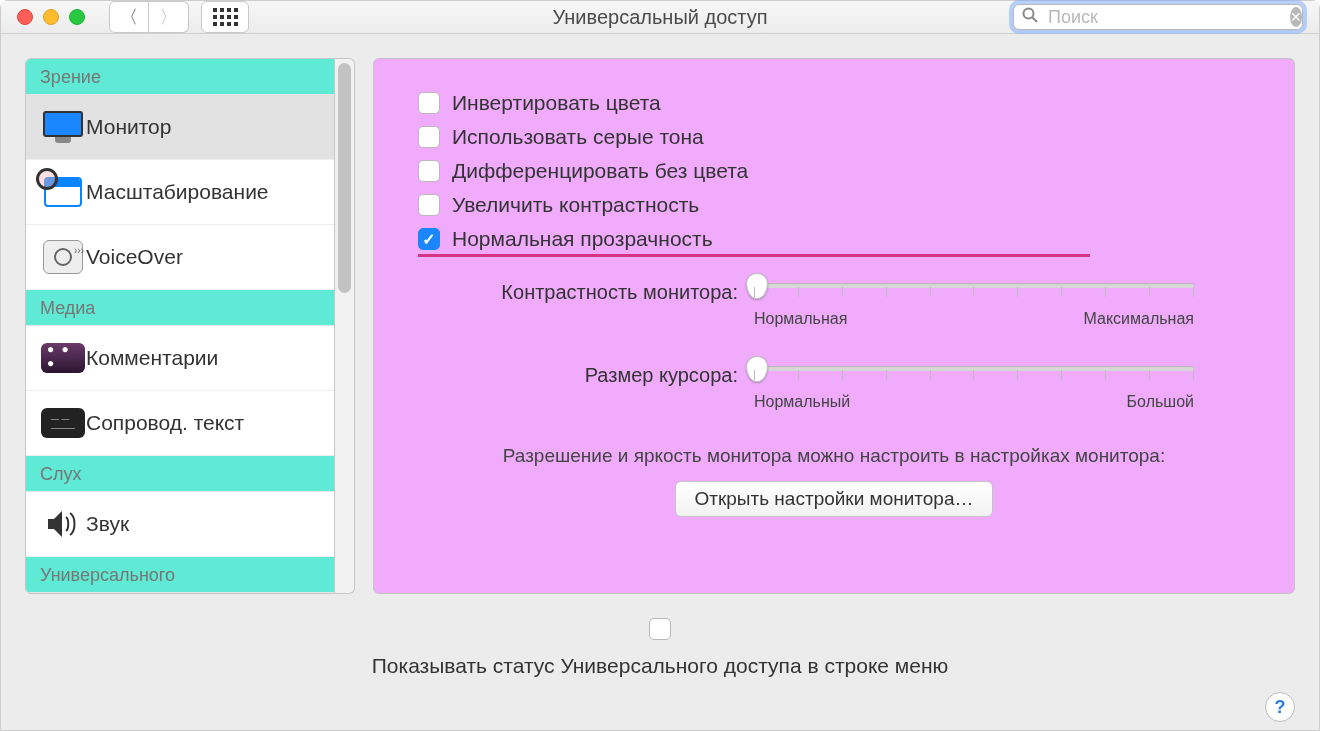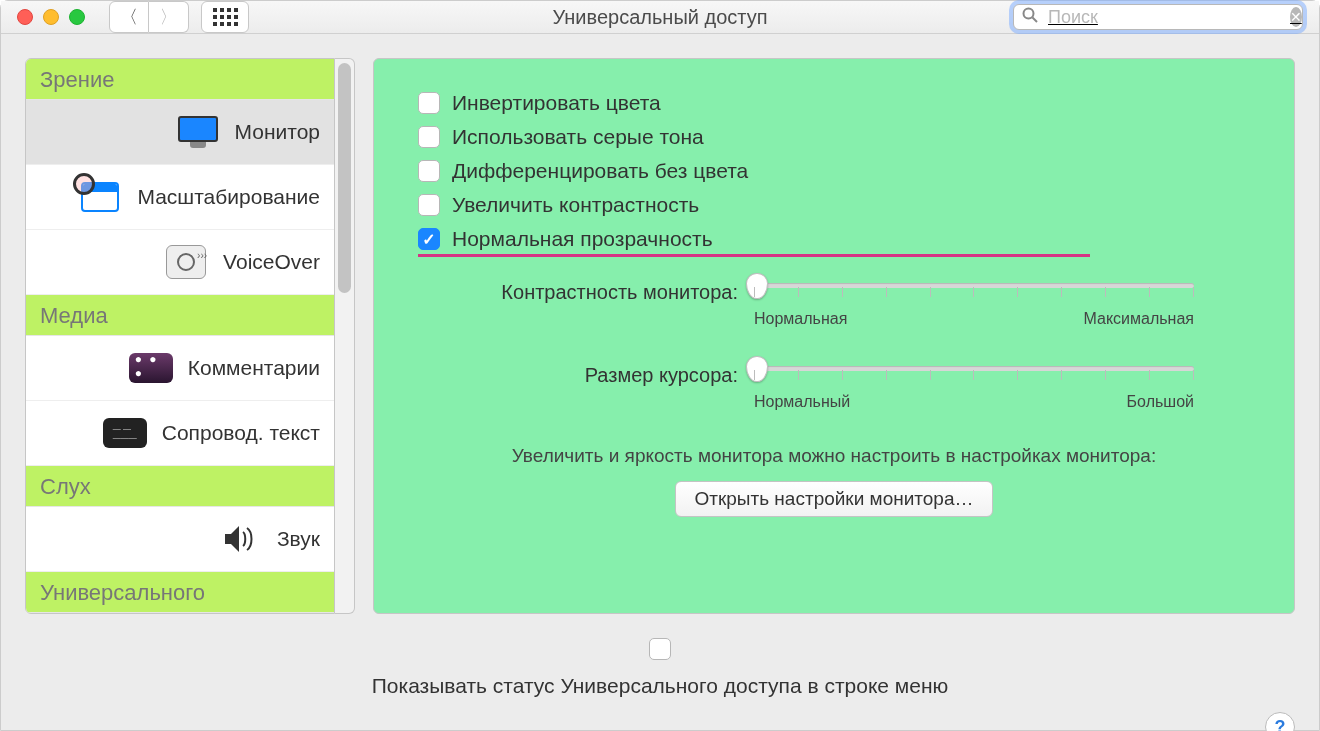--- a/index.html
+++ b/index.html
@@ -72,21 +72,20 @@
     width: 290px;
     height: 17px;
     background: #fff;
     border: 1px solid #b8b8b8;
     border-radius: 6px;
     box-shadow: 0 0 0 4px rgba(120,170,255,0.5);
     display: flex;
     align-items: center;
     padding: 12px 8px;
     gap: 8px;
-    text-decoration: underline;
   }
   .search-wrap .mag { color:#888; font-size:18px; }
   .search-wrap input {
     flex: 1;
     border: none;
     outline: none;
     font-size: 18px;
     color:#444;
   }
   .search-wrap input::placeholder { color: #b8b8b8; }
@@ -125,35 +124,33 @@
   }
   .scroll-thumb {
     position: absolute;
     top: 4px; left: 3px; right: 3px;
     height: 230px;
     background: #c3c3c3;
     border-radius: 8px;
   }
   .sidebar { border-radius: 6px 0 0 6px; }
   .section-h {
-    font-size: 22px;
+    font-size: 18px;
     color: #777;
     padding: 8px 14px 6px;
     border-bottom: 1px solid #e6e6e6;
-    background: #bef264;
+    background: #5eead4;
   }
   .item {
     display: flex;
     align-items: center;
-    gap: 14px;
     padding: 12px 14px;
     font-size: 21px;
     color: #333;
     border-bottom: 1px solid #eee;
-    justify-content: flex-end;
   }
   .item.selected { background: #e2e2e2; }
   .ic { width:46px; height:40px; display:flex; align-items:center; justify-content:center; }
   .ic-monitor { }
   .ic-monitor .scr { width:40px; height:26px; background:#1a86ff; border:2px solid #333; border-radius:3px; }
   .ic-monitor .stand { width:16px; height:6px; background:#888; margin: 0 auto; border-radius:0 0 3px 3px; }
   .ic-zoom { position:relative; }
   .ic-zoom .win { width:38px; height:30px; background:#fff; border:2px solid #0a84ff; border-radius:4px; position:relative; }
   .ic-zoom .hdr { height:8px; background:#0a84ff; border-radius:2px 2px 0 0; }
   .ic-zoom .mag {
@@ -176,21 +173,21 @@
     position:absolute; bottom:3px; left:6px; color:#fff; letter-spacing:2px; font-size:12px;
   }
   .ic-cap .b {
     width:44px; height:30px; border-radius:6px; background:#222; color:#ddd;
     display:flex; align-items:center; justify-content:center; font-size:8px;
   }
   .ic-sound svg { width:38px; height:34px; }
 
   .main-panel {
     flex: 1;
-    background: #86efac;
+    background: #f0abfc;
     border: 1px solid #c6c6c6;
     border-radius: 6px;
     padding: 32px 44px 24px;
     color: #333;
   }
   .chk-row {
     display:flex; align-items:center; gap:12px;
     font-size: 21px;
     margin-bottom: 10px;
     position: relative;
@@ -440,21 +437,21 @@
                 <i></i>
               </div>
             <div class="s-ends">
               <span>Нормальный</span>
               <span>Большой</span>
             </div>
           </div>
         </div>
       </div>
 
-      <div class="hint">Увеличить и яркость монитора можно настроить в настройках монитора:</div>
+      <div class="hint">Разрешение и яркость монитора можно настроить в настройках монитора:</div>
       <button class="open-btn">Открыть настройки монитора…</button>
     </div>
   </div>
 
   <div class="footer">
     <div class="chk"></div>
     <span>Показывать статус Универсального доступа в строке меню</span>
     <div class="help">
       <span>?</span>
     </div>

